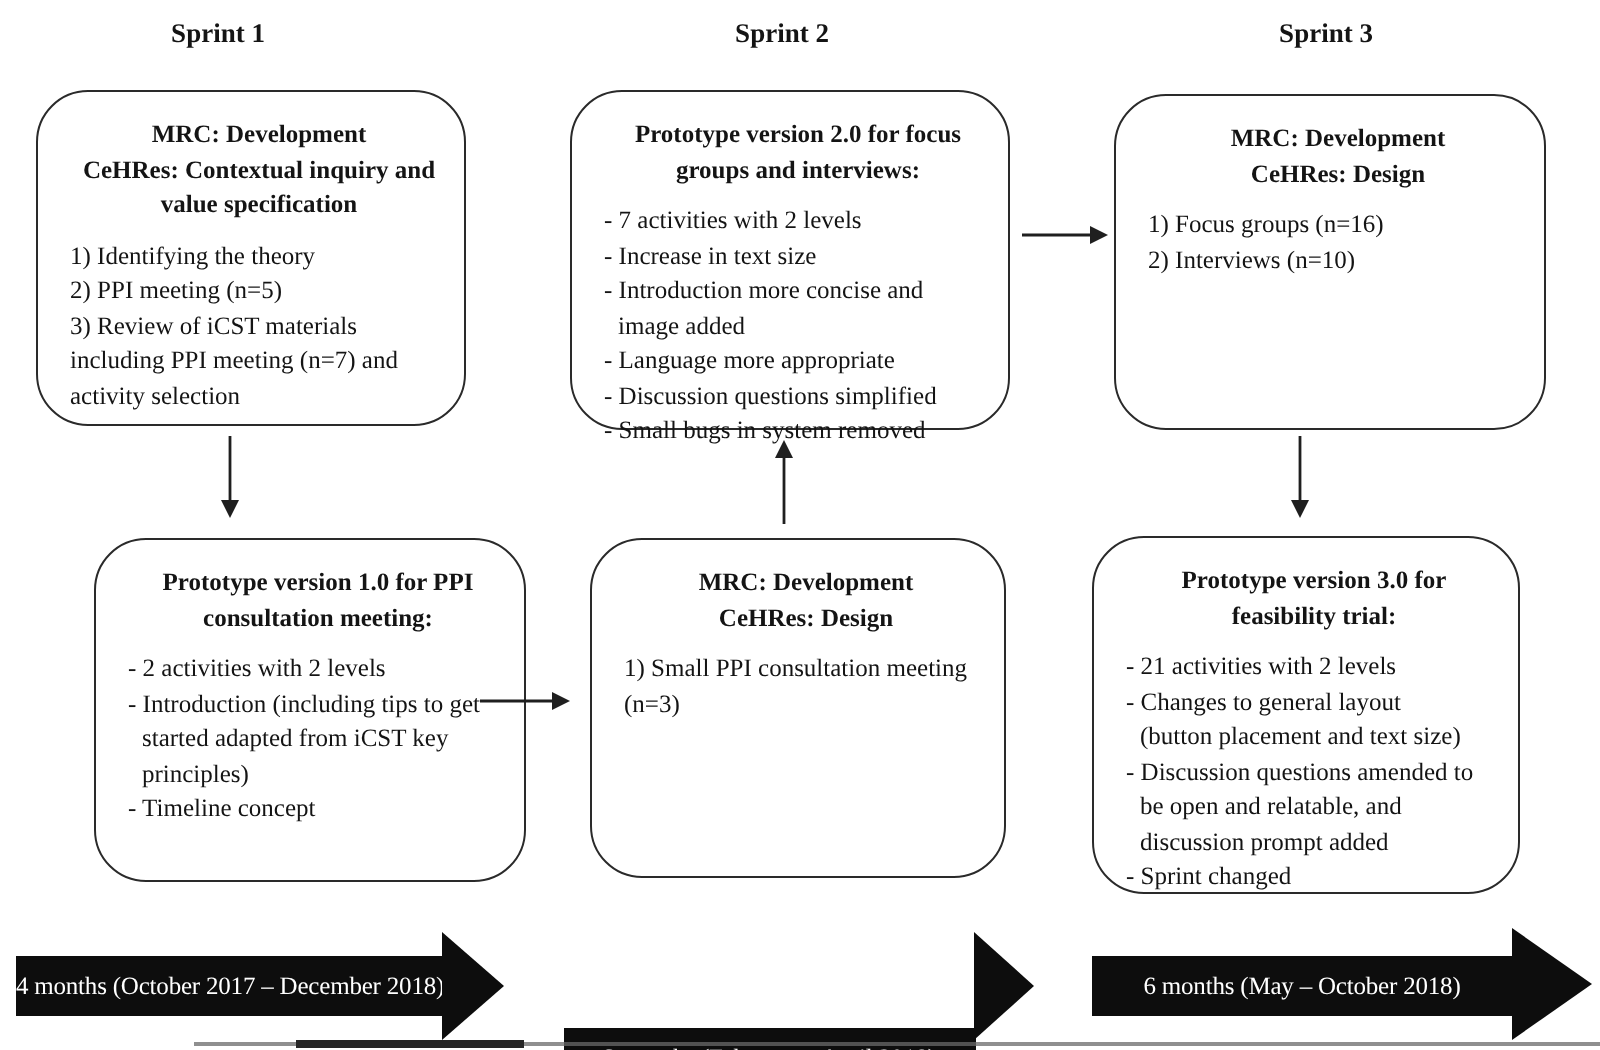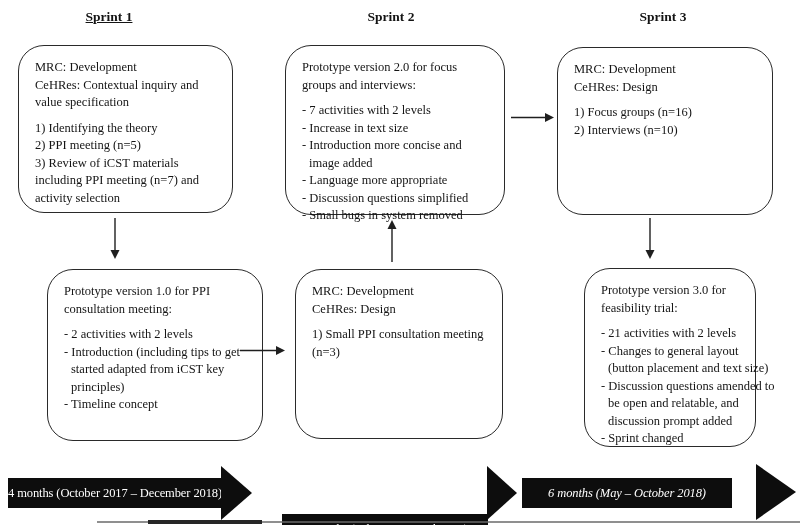--- a/index.html
+++ b/index.html
@@ -27,21 +27,21 @@
     border:1.4px solid #2a2a2a;
     border-radius:26px;
     box-sizing:border-box;
     padding:13px 8px 0 16px;
     background:var(--background);
   }
   .box .title{margin-bottom:8px;}
   .line{
     font-size:12.5px;line-height:17.5px;white-space:nowrap;
   }
-  .title .line{font-weight:normal;}
+  .title .line{font-weight:bold;text-align:center;}
   .line.wrap{padding-left:7px;}
   .arrow{position:absolute;overflow:visible;}
   .arrow line{stroke:var(--line);stroke-width:1.4;}
   .arrow polygon{fill:var(--line);}
   .banner-body{
     position:absolute;height:30px;
     background:var(--banner-fill);
     display:flex;align-items:center;justify-content:center;
   }
   .banner-label{
@@ -61,21 +61,21 @@
   .page-edge-dark{
     position:absolute;left:148px;top:520px;width:114px;height:3.5px;
     background:#262626;
   }
 </style>
 </head>
 <body>
 
 <div class="stage">
 
-  <div class="col-header" style="left:109px;text-decoration:underline;">Sprint 1</div>
+  <div class="col-header" style="left:109px;">Sprint 1</div>
   <div class="col-header" style="left:391px;">Sprint 2</div>
   <div class="col-header" style="left:663px;">Sprint 3</div>
 
   <div class="box" style="left:18px;top:45px;width:215px;height:168px;">
     <div class="title">
       <div class="line">MRC: Development</div>
       <div class="line">CeHRes: Contextual inquiry and</div>
       <div class="line">value specification</div>
     </div>
     <div class="body">
@@ -132,21 +132,21 @@
     <div class="title">
       <div class="line">MRC: Development</div>
       <div class="line">CeHRes: Design</div>
     </div>
     <div class="body">
       <div class="line">1) Small PPI consultation meeting</div>
       <div class="line">(n=3)</div>
     </div>
   </div>
 
-  <div class="box" style="left:584px;top:268px;width:172px;height:179px;">
+  <div class="box" style="left:546px;top:268px;width:214px;height:179px;">
     <div class="title">
       <div class="line">Prototype version 3.0 for</div>
       <div class="line">feasibility trial:</div>
     </div>
     <div class="body">
       <div class="line">- 21 activities with 2 levels</div>
       <div class="line">- Changes to general layout</div>
       <div class="line wrap">(button placement and text size)</div>
       <div class="line">- Discussion questions amended to</div>
       <div class="line wrap">be open and relatable, and</div>
@@ -183,21 +183,21 @@
   <div class="banner-body" style="left:8px;top:478px;width:214px;">
     <span class="banner-label">4 months (October 2017 – December 2018)</span>
   </div>
   <div class="banner-head" style="left:221px;top:466px;"></div>
 
   <div class="banner-body" style="left:282px;top:478px;width:206px;margin-top:36px;">
     <span class="banner-label">3 months (February – April 2018)</span>
   </div>
   <div class="banner-head" style="left:487px;top:466px;border-left-width:30px;"></div>
 
-  <div class="banner-body" style="left:522px;top:478px;width:210px;font-style:italic;">
+  <div class="banner-body" style="left:546px;top:478px;width:210px;">
     <span class="banner-label">6 months (May – October 2018)</span>
   </div>
   <div class="banner-head" style="left:756px;top:464px;border-left-width:40px;border-top-width:28px;border-bottom-width:28px;"></div>
 
   <div class="page-edge-line"></div>
   <div class="page-edge-dark"></div>
 
 </div>
 
 </body></html>

